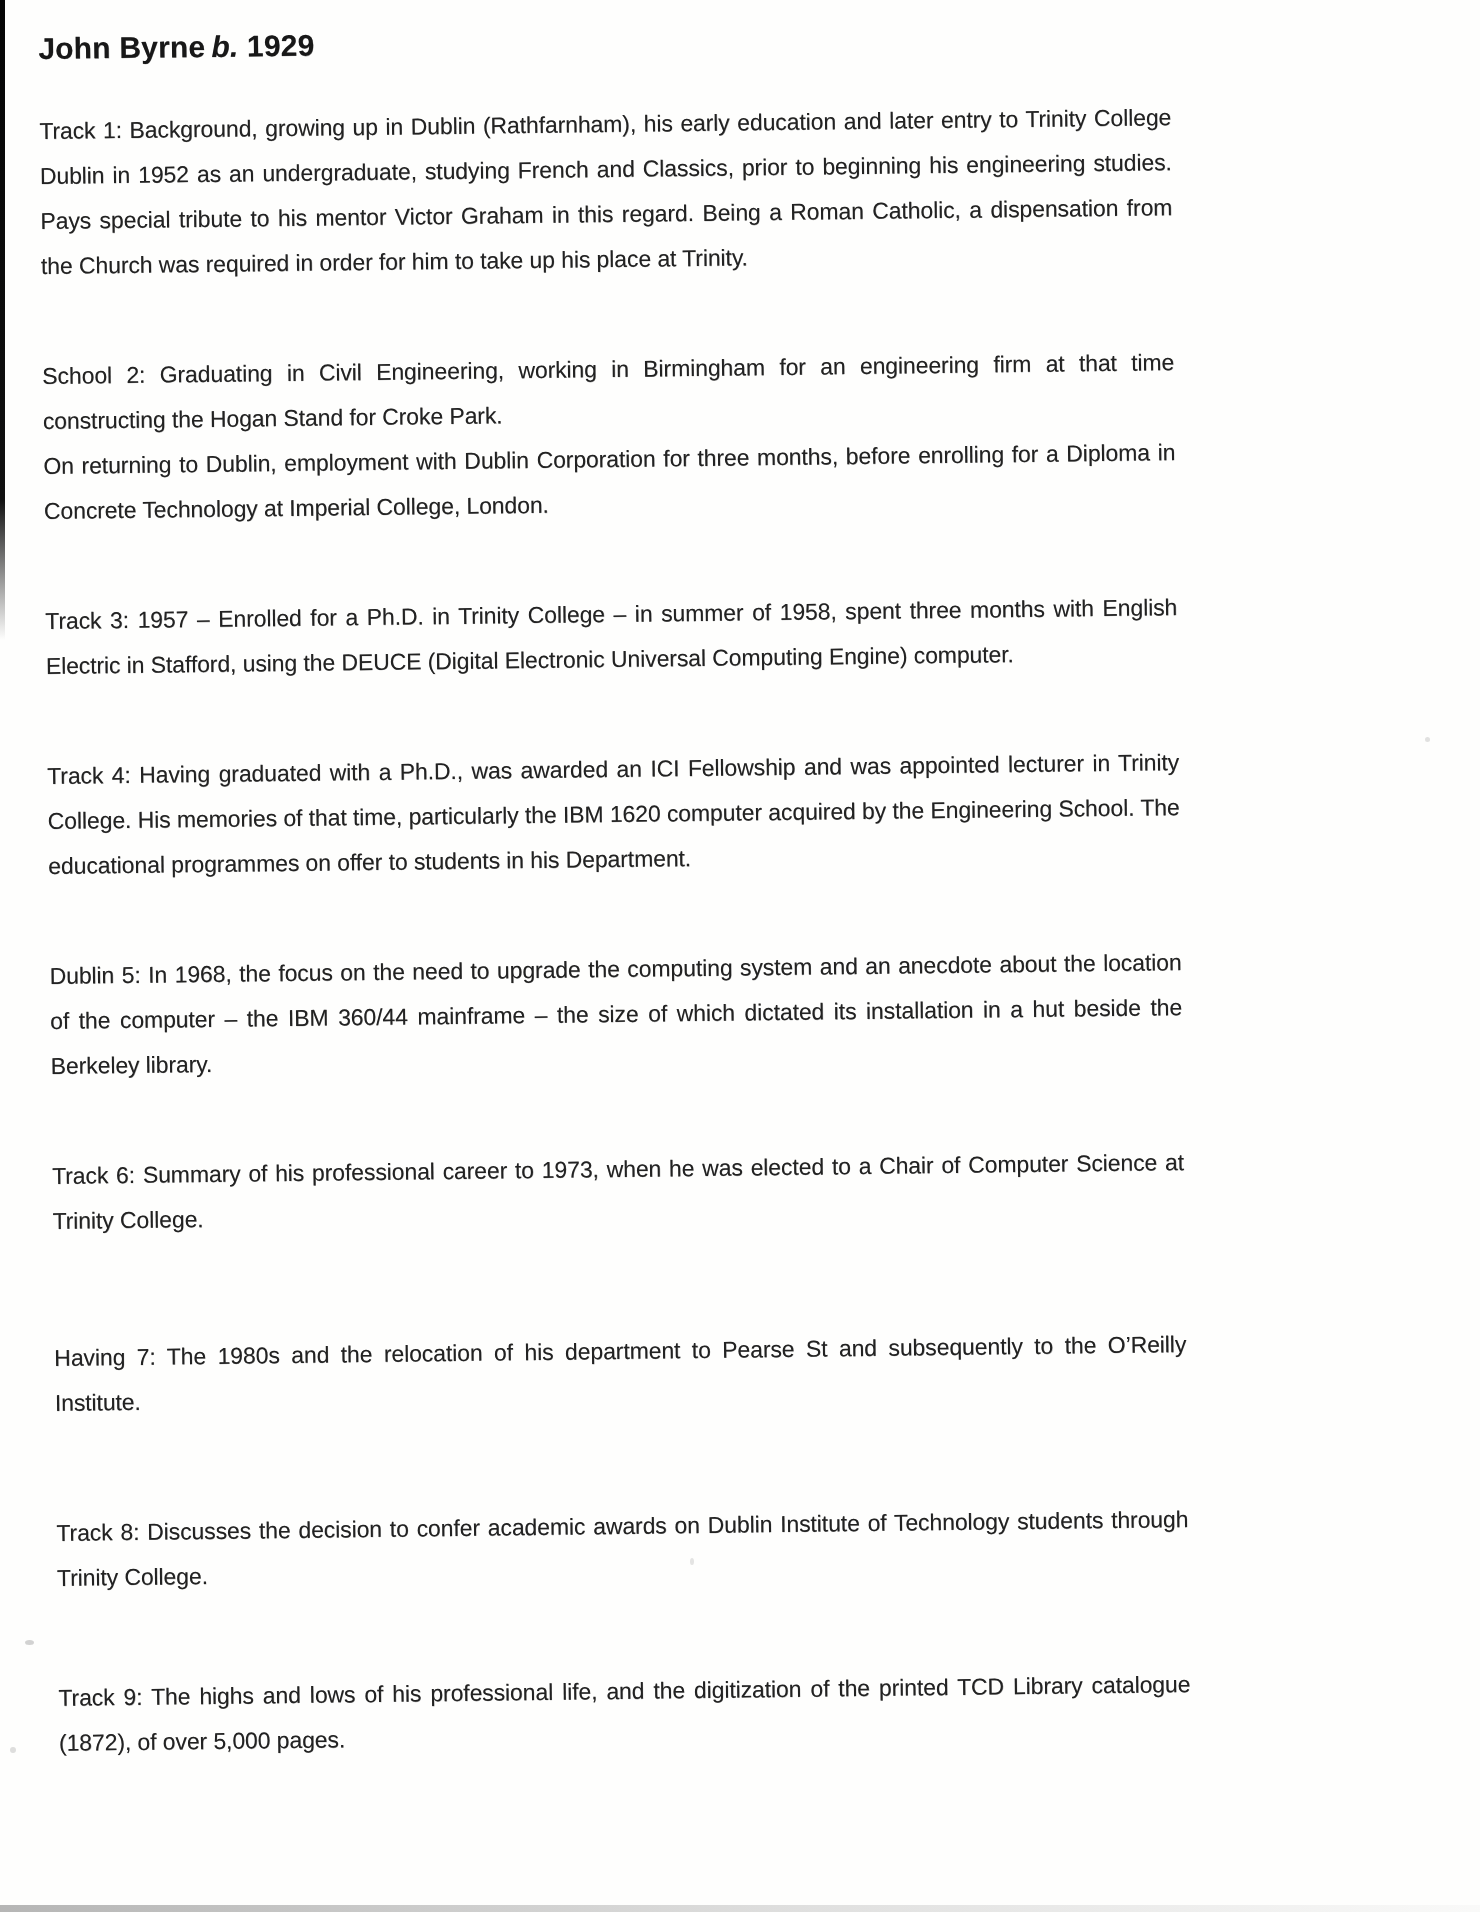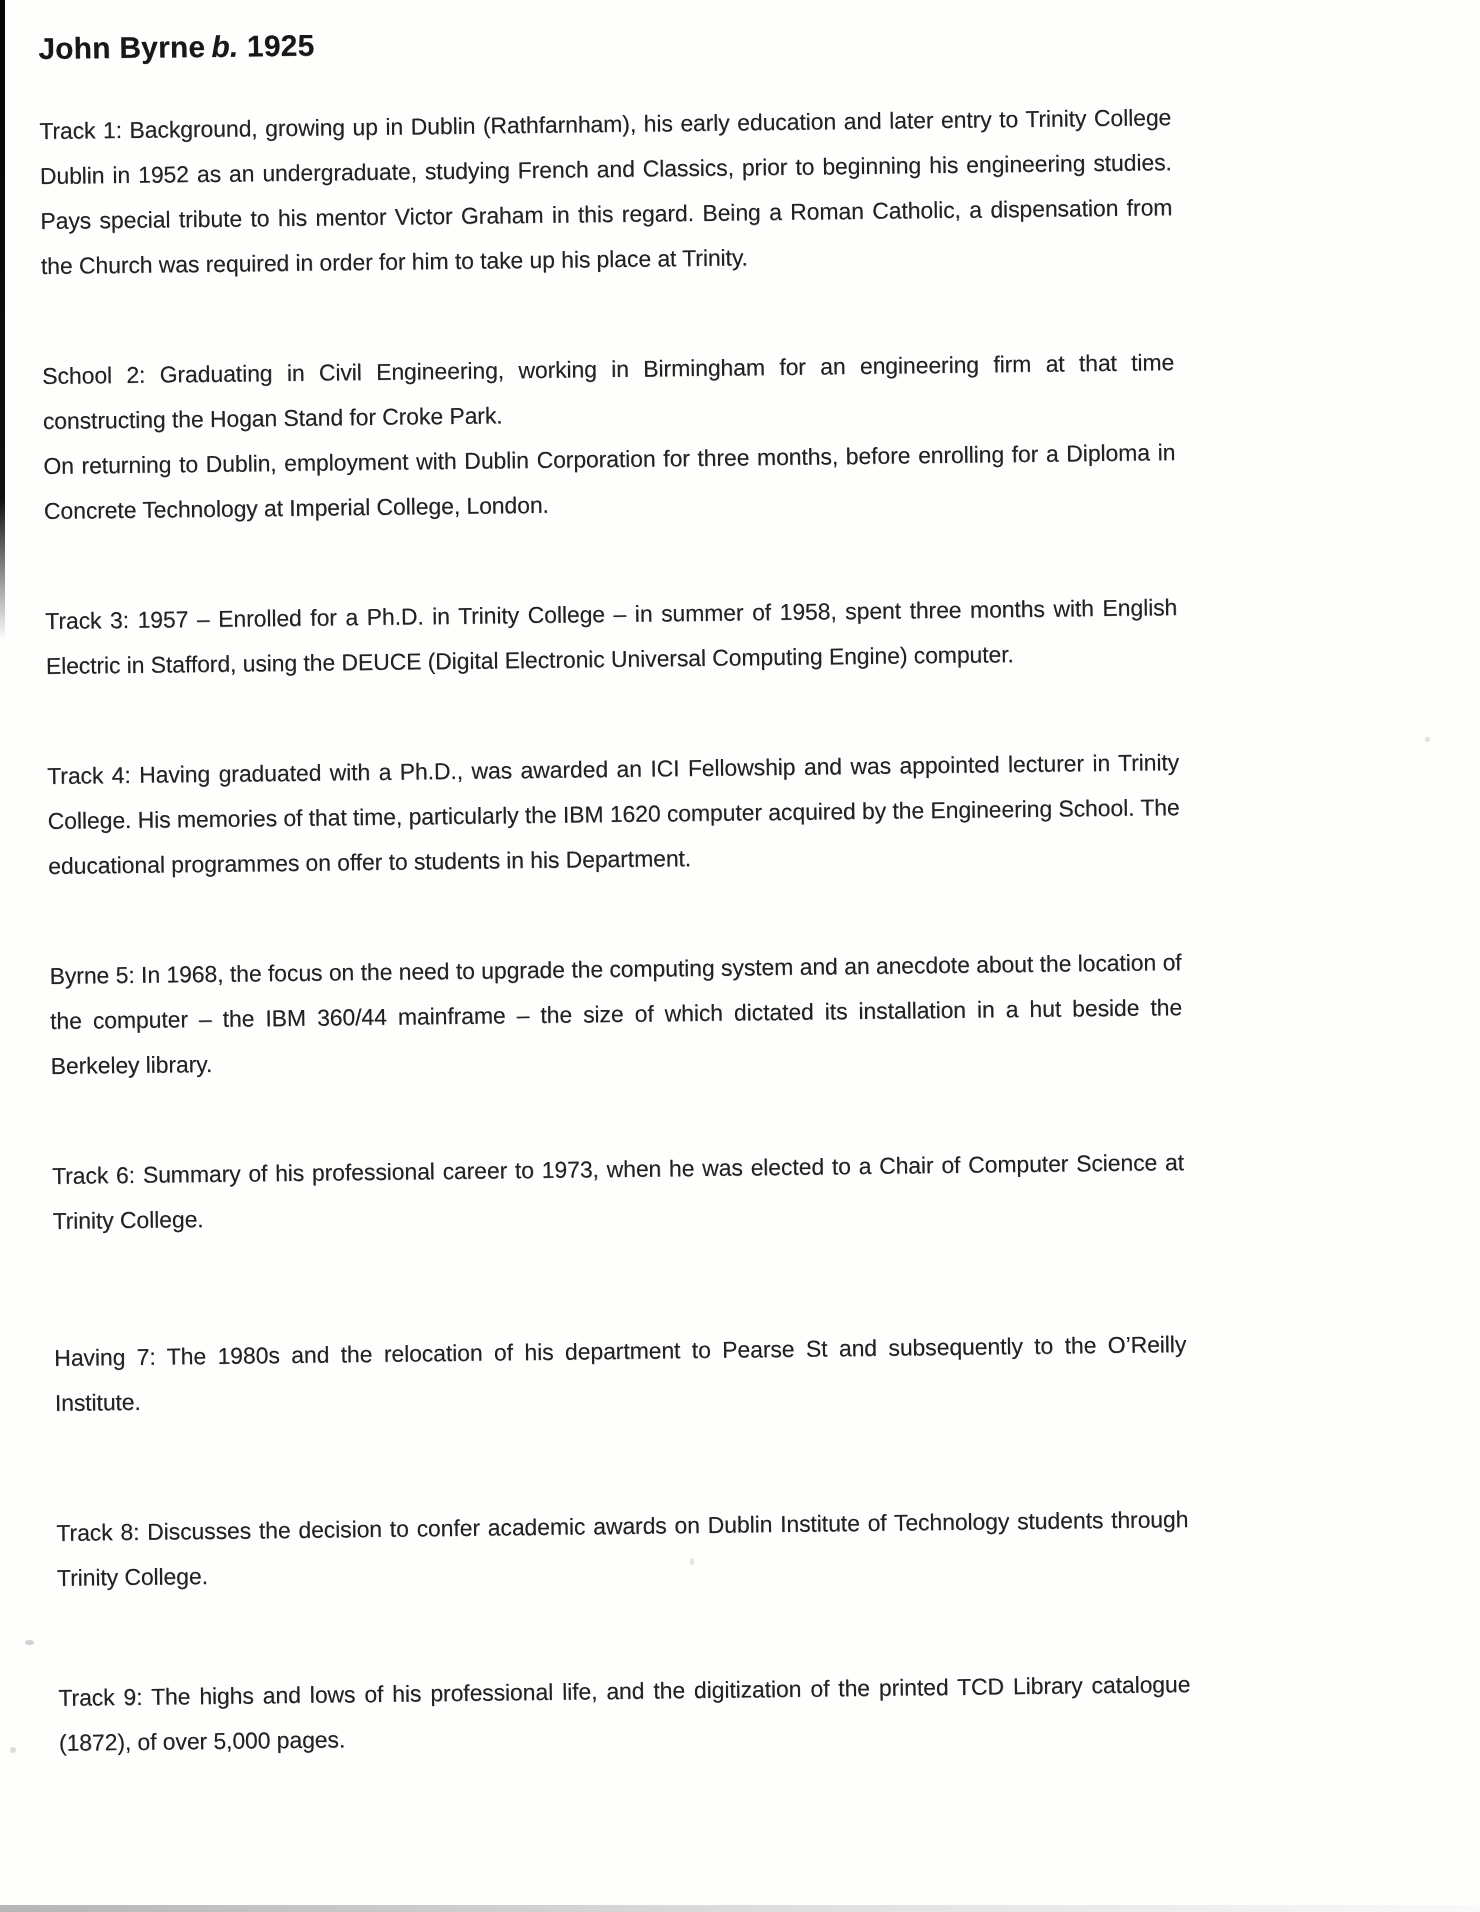--- a/index.html
+++ b/index.html
@@ -79,41 +79,41 @@
   .speck.s3{left:1425px;top:737px;width:5px;height:5px;background:rgba(160,160,160,0.3);}
   .speck.s4{left:690px;top:1558px;width:4px;height:7px;background:rgba(150,150,150,0.25);}
 </style>
 </head>
 <body>
 
 <div class="page">
 
   <div class="sheet-content">
 
-    <h1 class="doc-title"><span>John Byrne</span><span class="it">b.</span> <span>1925</span></h1>
+    <h1 class="doc-title"><span>John Byrne</span><span class="it">b.</span> <span>1929</span></h1>
 
     <p class="track">
         <span class="seg"><span>Track 1:</span> <span>Background, growing up in Dublin (Rathfarnham), his early education and later entry to Trinity College Dublin in 1952 as an undergraduate, studying French and Classics, prior to beginning his engineering studies. Pays special tribute to his mentor Victor Graham in this regard. Being a Roman Catholic, a dispensation from the Church was required in order for him to take up his place at Trinity.</span></span>
       </p>
 
     <p class="track">
         <span class="seg"><span>School 2:</span> <span>Graduating in Civil Engineering, working in Birmingham for an engineering firm at that time constructing the Hogan Stand for Croke Park.</span></span>
         <span class="seg">On returning to Dublin, employment with Dublin Corporation for three months, before enrolling for a Diploma in Concrete Technology at Imperial College, London.</span>
       </p>
 
     <p class="track">
         <span class="seg"><span>Track 3:</span> <span>1957 – Enrolled for a Ph.D. in Trinity College – in summer of 1958, spent three months with English Electric in Stafford, using the DEUCE (Digital Electronic Universal Computing Engine) computer.</span></span>
       </p>
 
     <p class="track">
         <span class="seg"><span>Track 4:</span> <span>Having graduated with a Ph.D., was awarded an ICI Fellowship and was appointed lecturer in Trinity College. His memories of that time, particularly the IBM 1620 computer acquired by the Engineering School. The educational programmes on offer to students in his Department.</span></span>
       </p>
 
     <p class="track">
-        <span class="seg"><span>Byrne 5:</span> <span>In 1968, the focus on the need to upgrade the computing system and an anecdote about the location of the computer – the IBM 360/44 mainframe – the size of which dictated its installation in a hut beside the Berkeley library.</span></span>
+        <span class="seg"><span>Dublin 5:</span> <span>In 1968, the focus on the need to upgrade the computing system and an anecdote about the location of the computer – the IBM 360/44 mainframe – the size of which dictated its installation in a hut beside the Berkeley library.</span></span>
       </p>
 
     <p class="track m92">
         <span class="seg"><span>Track 6:</span> <span>Summary of his professional career to 1973, when he was elected to a Chair of Computer Science at Trinity College.</span></span>
       </p>
 
     <p class="track m85">
         <span class="seg"><span>Having 7:</span> <span>The 1980s and the relocation of his department to Pearse St and subsequently to the O’Reilly Institute.</span></span>
       </p>
 

